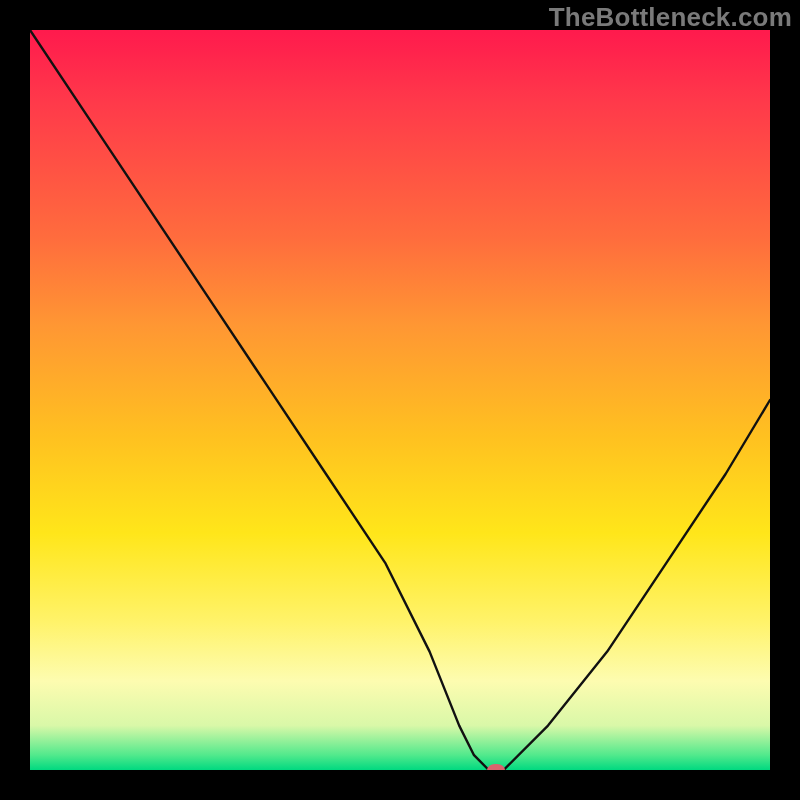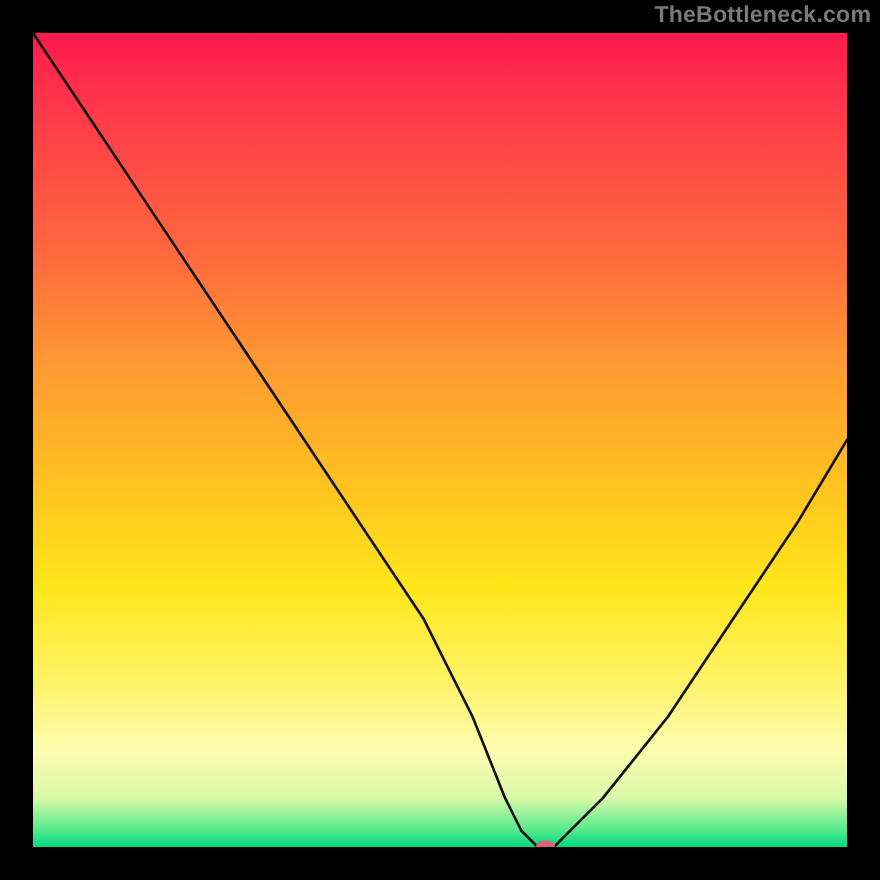--- a/index.html
+++ b/index.html
@@ -15,21 +15,21 @@
     position: relative;
     width: 800px;
     height: 800px;
     background: #000;
   }
   .watermark {
     position: absolute;
     top: 2px;
     right: 8px;
     color: #7a7a7a;
-    font-size: 21px;
+    font-size: 26px;
     font-weight: 600;
     letter-spacing: 0.2px;
     z-index: 50;
   }
   .plot-area {
     position: absolute;
     left: 30px;
     top: 30px;
     width: 740px;
     height: 740px;

